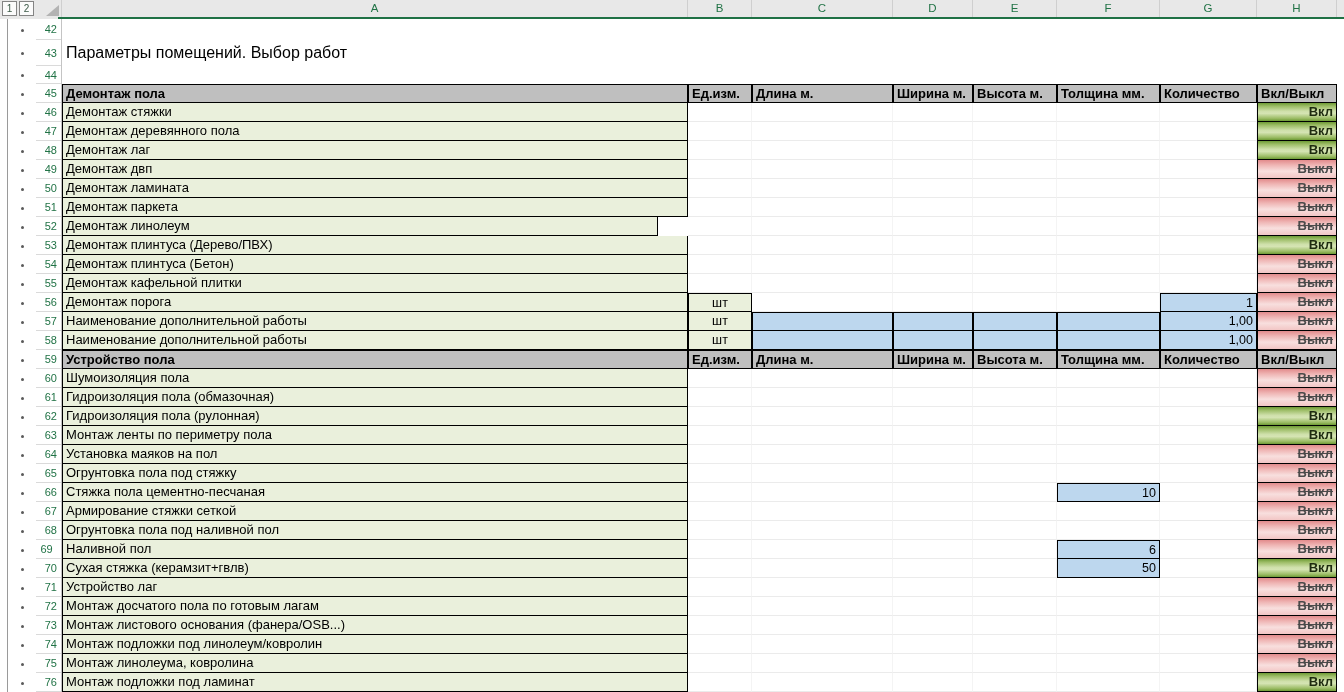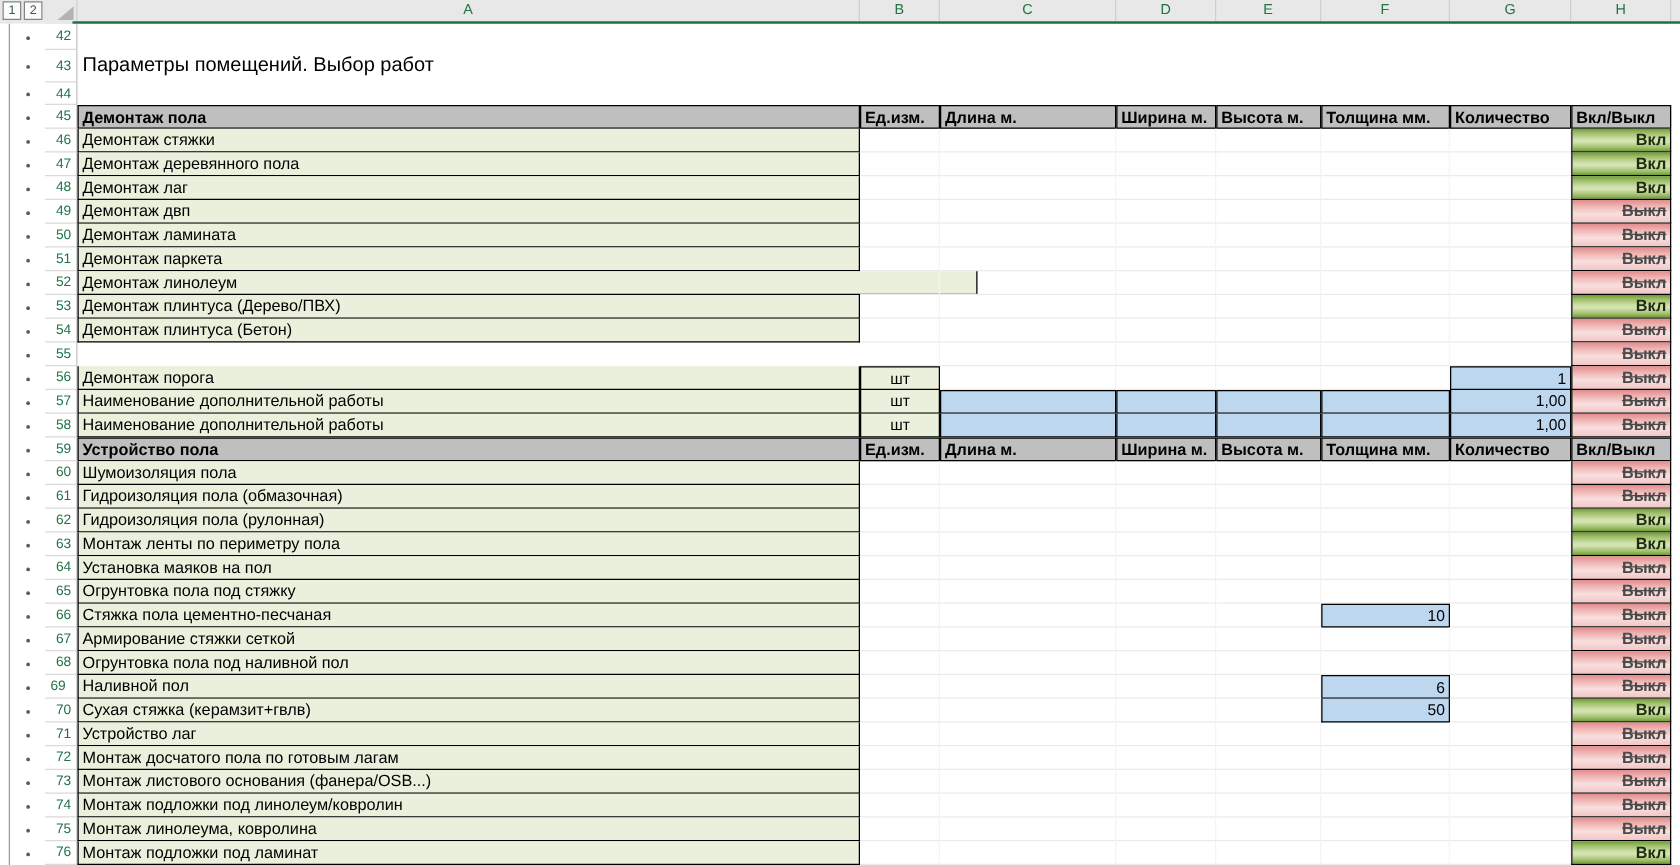--- a/index.html
+++ b/index.html
@@ -223,21 +223,21 @@
         <div class="cell a" style="left: 0px; width: 626px;">Демонтаж паркета</div>
         <div class="cell wcell" style="left: 626px; width: 64px;"></div>
         <div class="cell wcell" style="left: 690px; width: 141px;"></div>
         <div class="cell wcell" style="left: 831px; width: 80px;"></div>
         <div class="cell wcell" style="left: 911px; width: 84px;"></div>
         <div class="cell wcell" style="left: 995px; width: 103px;"></div>
         <div class="cell wcell" style="left: 1098px; width: 97px;"></div>
         <div class="cell state off" style="left: 1195px; width: 80px;">Выкл</div>
       </div>
       <div class="row" style="top: 198px; width: 1275px;">
-        <div class="cell a" style="left: 0px; width: 720px;">Демонтаж линолеум</div>
+        <div class="cell a" style="left: 0px; width: 596px;">Демонтаж линолеум</div>
         <div class="cell wcell" style="left: 626px; width: 64px;"></div>
         <div class="cell wcell" style="left: 690px; width: 141px;"></div>
         <div class="cell wcell" style="left: 831px; width: 80px;"></div>
         <div class="cell wcell" style="left: 911px; width: 84px;"></div>
         <div class="cell wcell" style="left: 995px; width: 103px;"></div>
         <div class="cell wcell" style="left: 1098px; width: 97px;"></div>
         <div class="cell state off" style="left: 1195px; width: 80px;">Выкл</div>
       </div>
       <div class="row" style="top: 217px; width: 1275px;">
         <div class="cell a" style="left: 0px; width: 626px;">Демонтаж плинтуса (Дерево/ПВХ)</div>
@@ -253,20 +253,21 @@
         <div class="cell a" style="left: 0px; width: 626px;">Демонтаж плинтуса (Бетон)</div>
         <div class="cell wcell" style="left: 626px; width: 64px;"></div>
         <div class="cell wcell" style="left: 690px; width: 141px;"></div>
         <div class="cell wcell" style="left: 831px; width: 80px;"></div>
         <div class="cell wcell" style="left: 911px; width: 84px;"></div>
         <div class="cell wcell" style="left: 995px; width: 103px;"></div>
         <div class="cell wcell" style="left: 1098px; width: 97px;"></div>
         <div class="cell state off" style="left: 1195px; width: 80px;">Выкл</div>
       </div>
       <div class="row" style="top: 255px; width: 1275px;">
+        <div class="cell a" style="left: 0px; width: 626px;">Демонтаж кафельной плитки</div>
         <div class="cell wcell" style="left: 626px; width: 64px;"></div>
         <div class="cell wcell" style="left: 690px; width: 141px;"></div>
         <div class="cell wcell" style="left: 831px; width: 80px;"></div>
         <div class="cell wcell" style="left: 911px; width: 84px;"></div>
         <div class="cell wcell" style="left: 995px; width: 103px;"></div>
         <div class="cell wcell" style="left: 1098px; width: 97px;"></div>
         <div class="cell state off" style="left: 1195px; width: 80px;">Выкл</div>
       </div>
       <div class="row" style="top: 274px; width: 1275px;">
         <div class="cell a" style="left: 0px; width: 626px;">Демонтаж порога</div>

